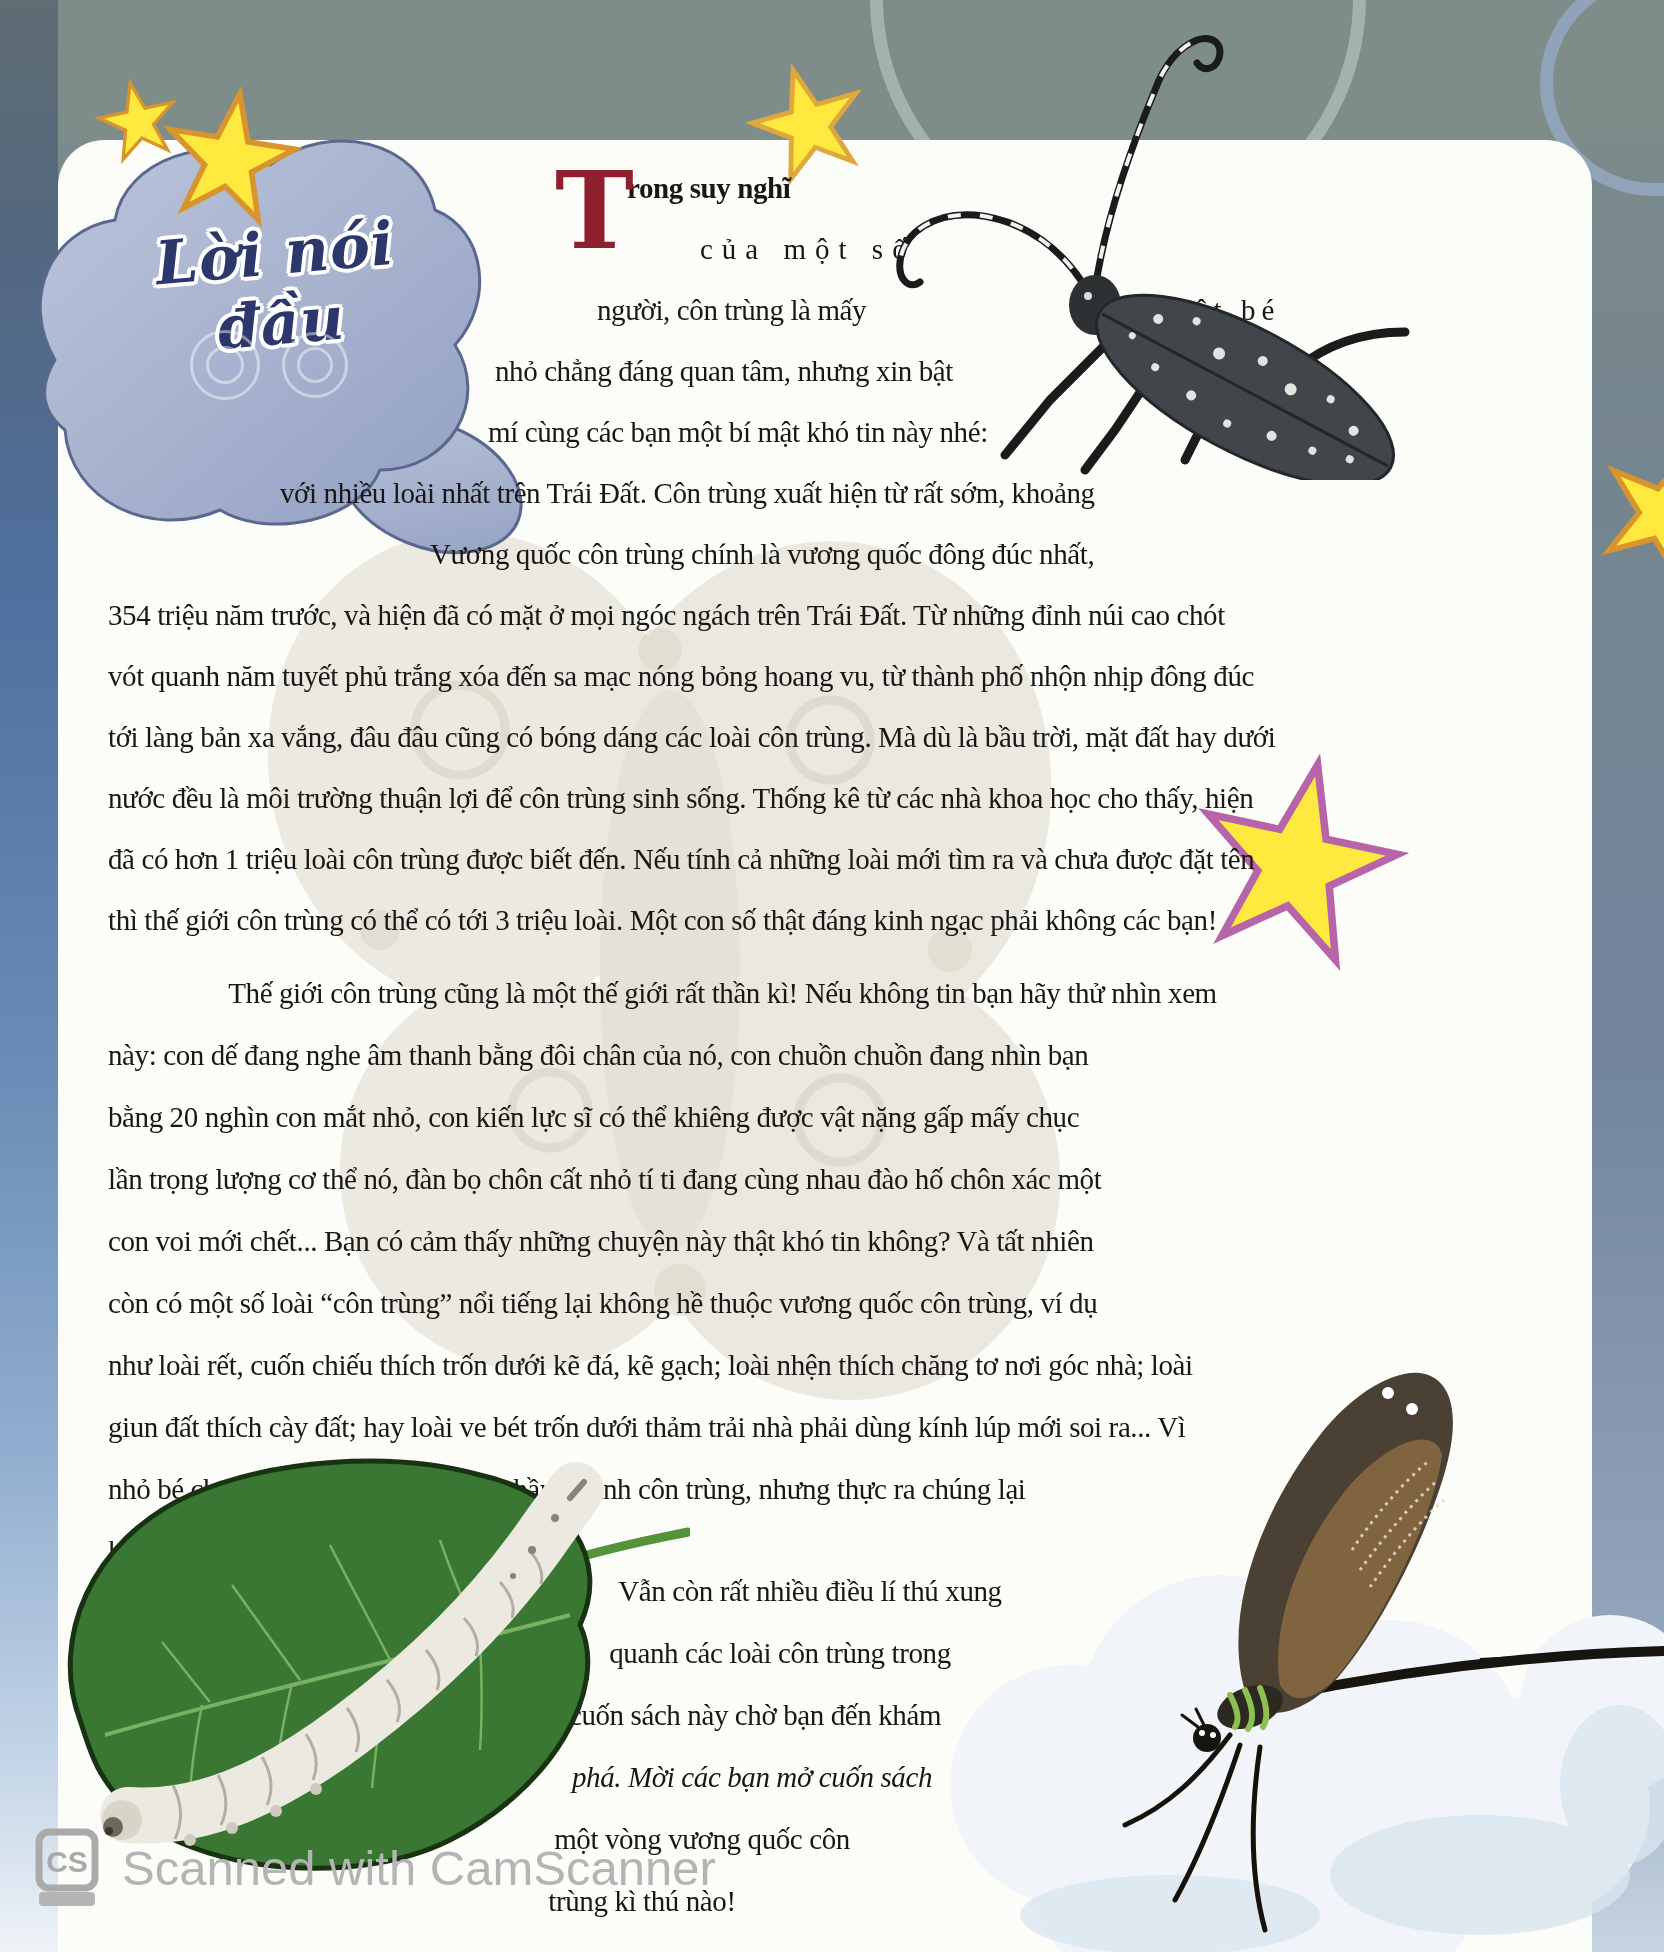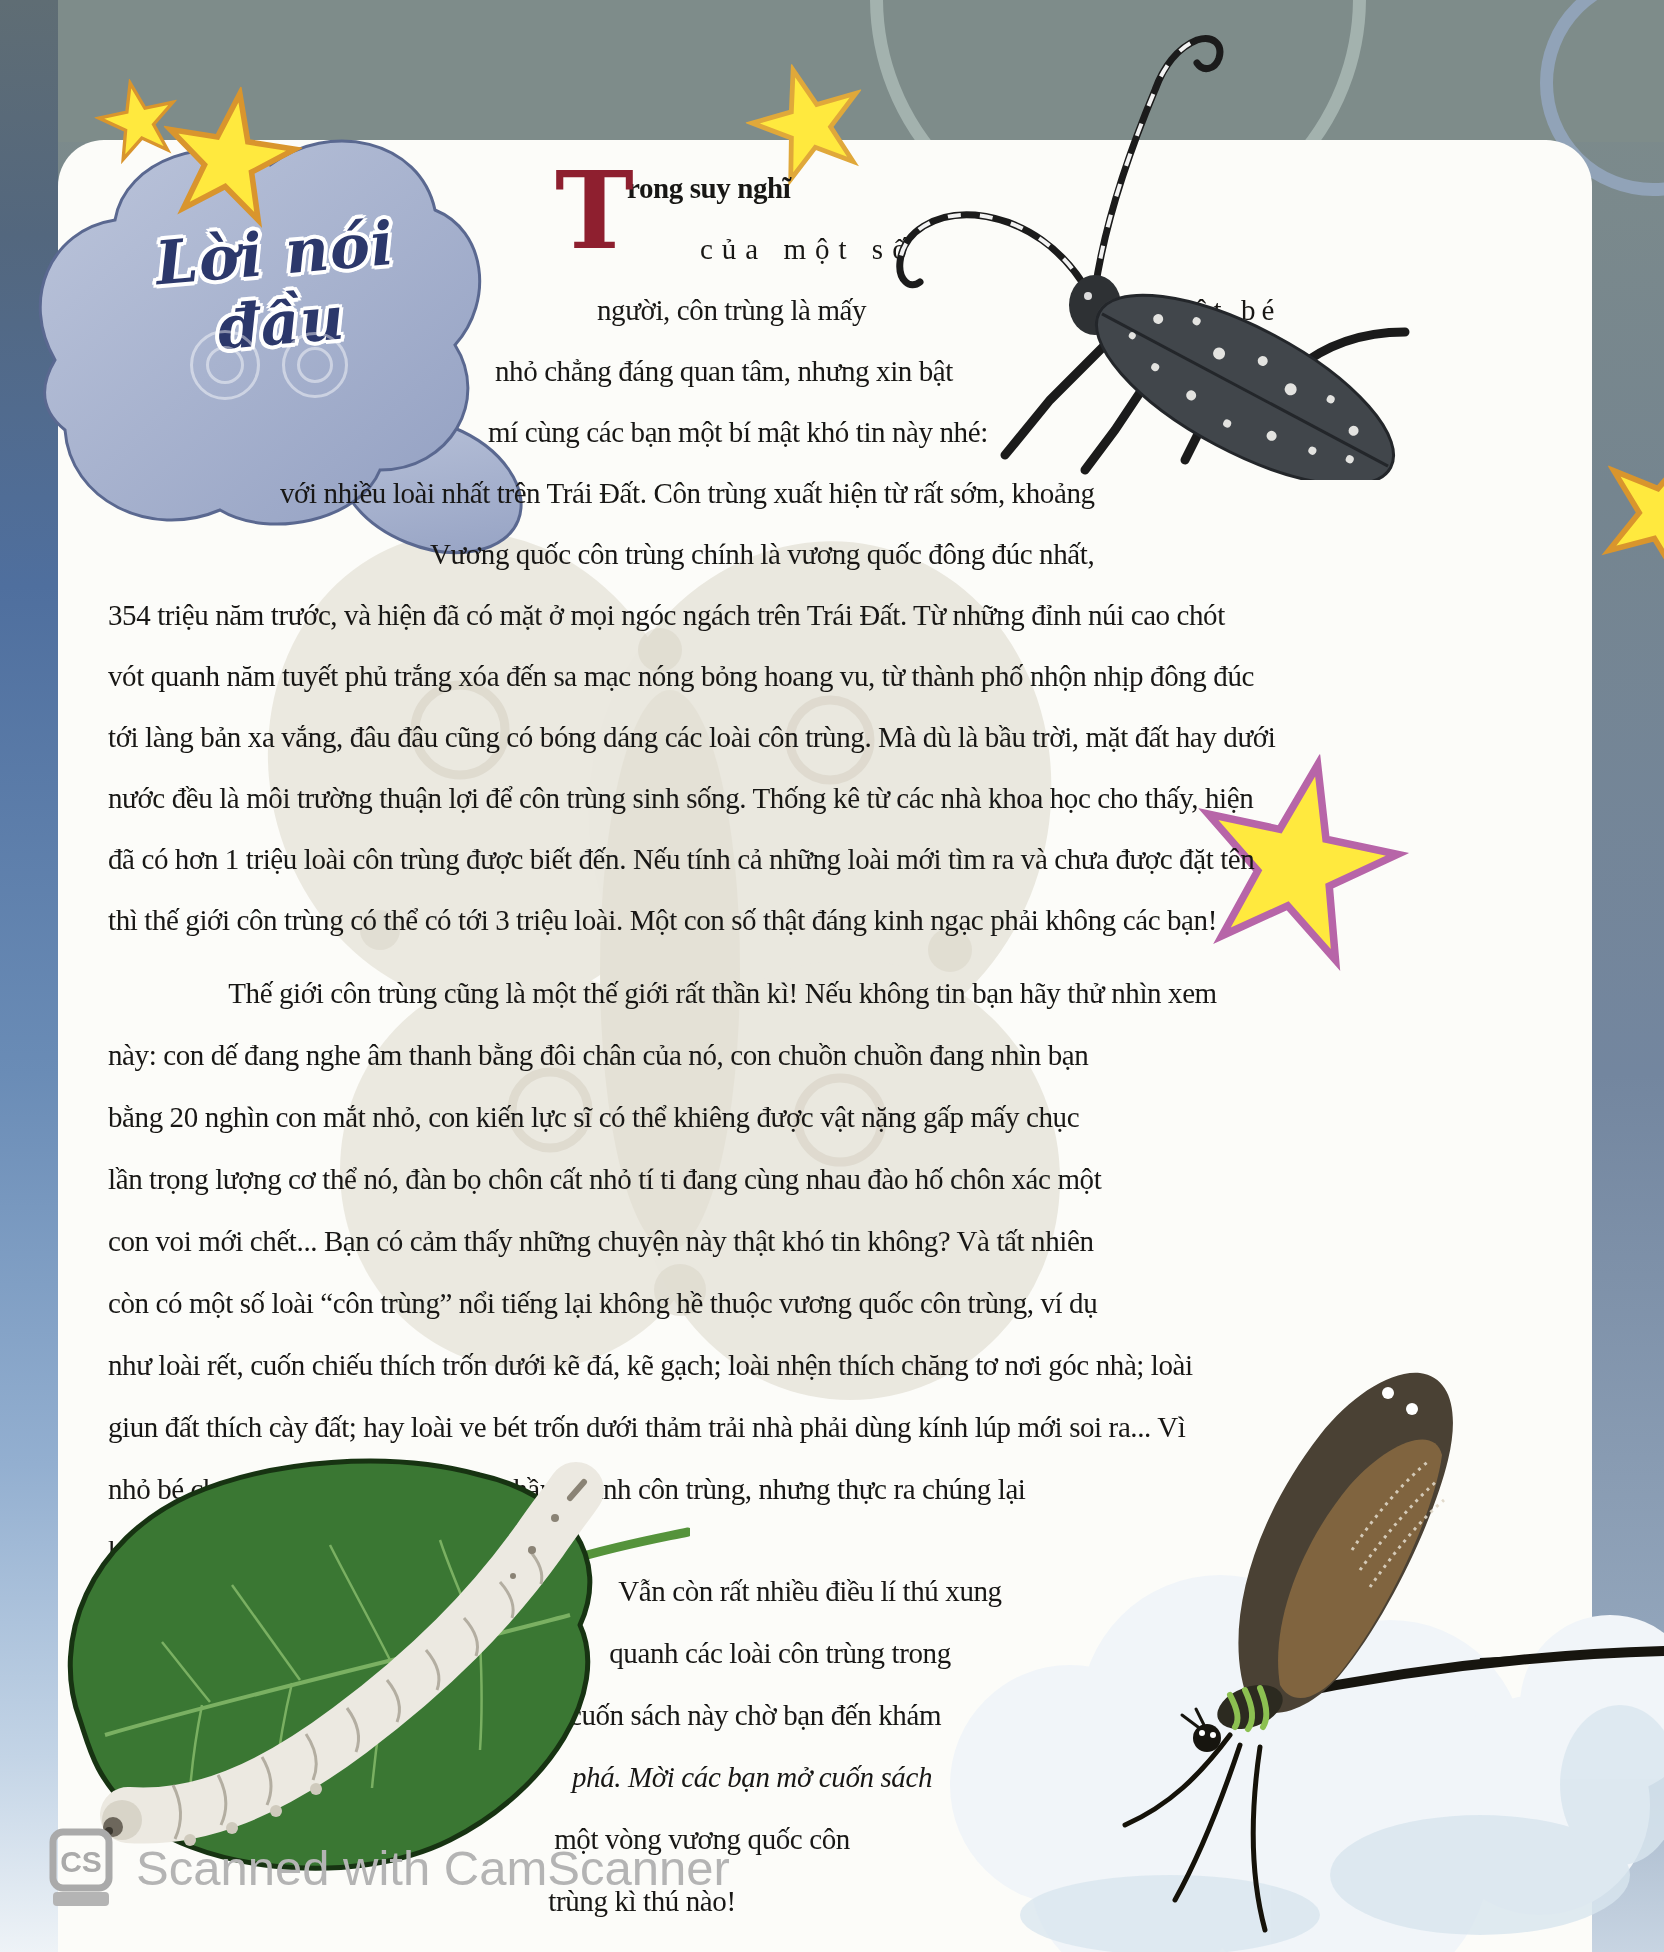--- a/index.html
+++ b/index.html
@@ -49,21 +49,21 @@
   .p3 .ln{height:62px;line-height:62px;position:relative;}
   .p3 .o1{left:50px;} .p3 .o2{left:20px;} .p3 .o3{left:-5px;} .p3 .o4{left:-8px;font-style:italic;}
   .p3 .o5{left:-63px;} .p3 .o6{left:-58px;} .p3 .o7{left:-118px;}
   
   .moth{position:absolute;left:230px;top:470px;z-index:3;opacity:.45;}
   
   .beetle{position:absolute;left:855px;top:0px;z-index:6;}
   .leafworm{position:absolute;left:10px;top:1390px;z-index:6;}
   .damselfly{position:absolute;left:920px;top:1355px;z-index:6;}
   
-  .wm{position:absolute;left:48px;top:1828px;z-index:10;display:flex;align-items:center;gap:22px;}
+  .wm{position:absolute;left:34px;top:1828px;z-index:10;display:flex;align-items:center;gap:22px;}
   .wm .wmtext{font-family:"Liberation Sans",sans-serif;font-size:49px;color:#b4b4b4;letter-spacing:0px;}
   .swirl{position:absolute;z-index:4;border:3px solid rgba(255,255,255,.45);border-radius:50%;}
 </style>
 </head>
 <body>
 
 <div id="page">
   <div class="topband"></div>
   <div class="ring r1"></div>
   <div class="ring r2"></div>

